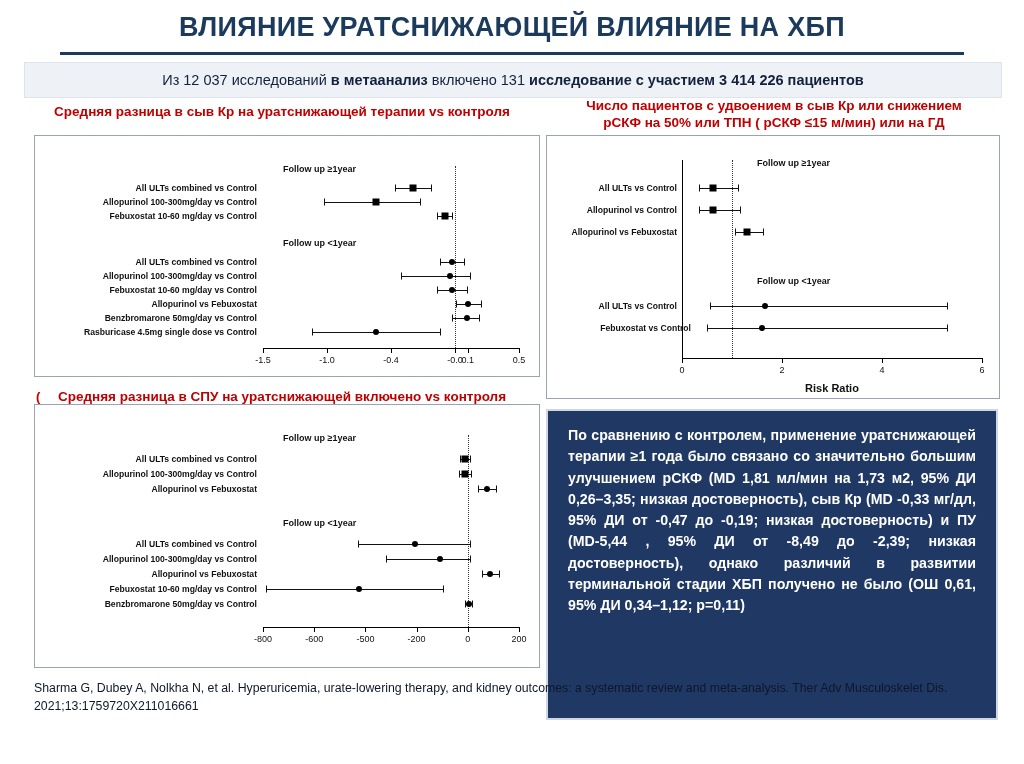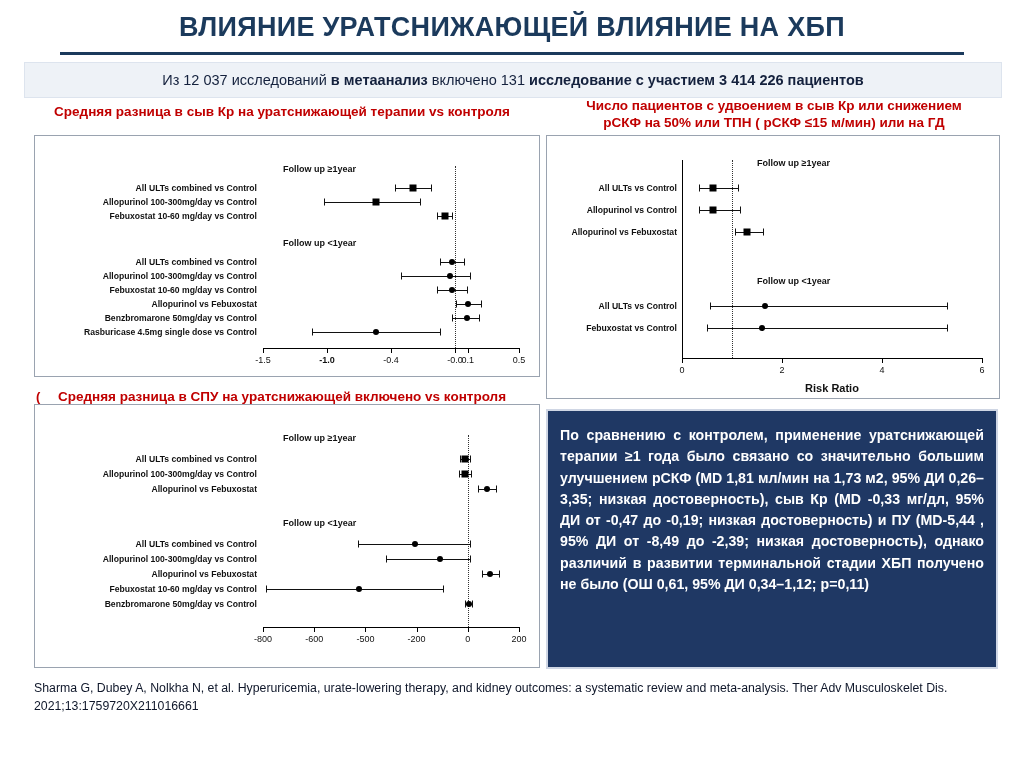--- a/index.html
+++ b/index.html
@@ -69,24 +69,24 @@
   .fp .pt-sq{position:absolute;background:#000;transform:translate(-50%,-50%);}
   .fp .pt-c{position:absolute;background:#000;border-radius:50%;transform:translate(-50%,-50%);}
   .fp .axis-title{
     position:absolute;font-size:11px;font-weight:bold;color:#111;
     transform:translateX(-50%);
   }
   .fp .leftaxis{position:absolute;width:1px;background:#000;}
 
   
   .concl{
-    position:absolute;left:546px;top:409px;width:452px;height:260px;
+    position:absolute;left:546px;top:409px;width:452px;height:311px;
     background:#1f3864;border:2px solid #cfd6e4;
     color:#ffffff;
-    padding:14px 12px;
+    padding:14px 20px;
     box-sizing:border-box;
     font-size:14.2px;font-weight:bold;line-height:1.5;
     text-align:justify;
   }
 
   
   .ref{
     position:absolute;left:34px;top:680px;width:950px;
     font-size:12.3px;color:#0f172a;line-height:1.45;
   }
@@ -159,21 +159,21 @@
         <div class="pt-c" style="width: 6px; height: 6px; left: 431.52px; top: 182px;"></div>
         <div class="row-label" style="top: 196px; right: 282px;">Rasburicase 4.5mg single dose vs Control</div>
         <div class="ci" style="left: 276.64px; width: 128px; top: 196px;"></div>
         <div class="cap" style="left: 276.64px; top: 196px;"></div>
         <div class="cap" style="left: 404.64px; top: 196px;"></div>
         <div class="pt-c" style="width: 6px; height: 6px; left: 340.64px; top: 196px;"></div>
         <div class="axis-line" style="left: 228px; width: 256px; top: 212px;"></div>
         <div class="tick" style="left: 228px; top: 212px; height: 5px;"></div>
         <div class="ticklabel" style="left: 228px; top: 219px;">-1.5</div>
         <div class="tick" style="left: 292px; top: 212px; height: 5px;"></div>
-        <div class="ticklabel" style="left: 292px; top: 219px; font-weight: bold;">-1.0</div>
+        <div class="ticklabel" style="left: 292px; top: 219px;">-1.0</div>
         <div class="tick" style="left: 356px; top: 212px; height: 5px;"></div>
         <div class="ticklabel" style="left: 356px; top: 219px;">-0.4</div>
         <div class="tick" style="left: 420px; top: 212px; height: 5px;"></div>
         <div class="ticklabel" style="left: 420px; top: 219px;">-0.0</div>
         <div class="tick" style="left: 432.8px; top: 212px; height: 5px;"></div>
         <div class="ticklabel" style="left: 432.8px; top: 219px;">0.1</div>
         <div class="tick" style="left: 484px; top: 212px; height: 5px;"></div>
         <div class="ticklabel" style="left: 484px; top: 219px;">0.5</div>
       </div>
   </div>
@@ -202,21 +202,21 @@
         <div class="row-label" style="top: 96px; right: 322px;">Allopurinol vs Febuxostat</div>
         <div class="ci" style="left: 187.5px; width: 28.5px; top: 96px;"></div>
         <div class="cap" style="left: 187.5px; top: 96px;"></div>
         <div class="cap" style="left: 216px; top: 96px;"></div>
         <div class="pt-sq" style="width: 7px; height: 7px; left: 200px; top: 96px;"></div>
         <div class="row-label" style="top: 170px; right: 322px;">All ULTs vs Control</div>
         <div class="ci" style="left: 162.5px; width: 237.5px; top: 170px;"></div>
         <div class="cap" style="left: 162.5px; top: 170px;"></div>
         <div class="cap" style="left: 400px; top: 170px;"></div>
         <div class="pt-c" style="width: 6px; height: 6px; left: 217.5px; top: 170px;"></div>
-        <div class="row-label" style="top: 192px; right: 322px;">Febuxostat vs Control</div>
+        <div class="row-label" style="top: 192px; right: 308px;">Febuxostat vs Control</div>
         <div class="ci" style="left: 160px; width: 240px; top: 192px;"></div>
         <div class="cap" style="left: 160px; top: 192px;"></div>
         <div class="cap" style="left: 400px; top: 192px;"></div>
         <div class="pt-c" style="width: 6px; height: 6px; left: 215px; top: 192px;"></div>
         <div class="axis-line" style="left: 135px; width: 300px; top: 222px;"></div>
         <div class="tick" style="left: 135px; top: 222px; height: 5px;"></div>
         <div class="ticklabel" style="left: 135px; top: 229px;">0</div>
         <div class="tick" style="left: 235px; top: 222px; height: 5px;"></div>
         <div class="ticklabel" style="left: 235px; top: 229px;">2</div>
         <div class="tick" style="left: 335px; top: 222px; height: 5px;"></div>

